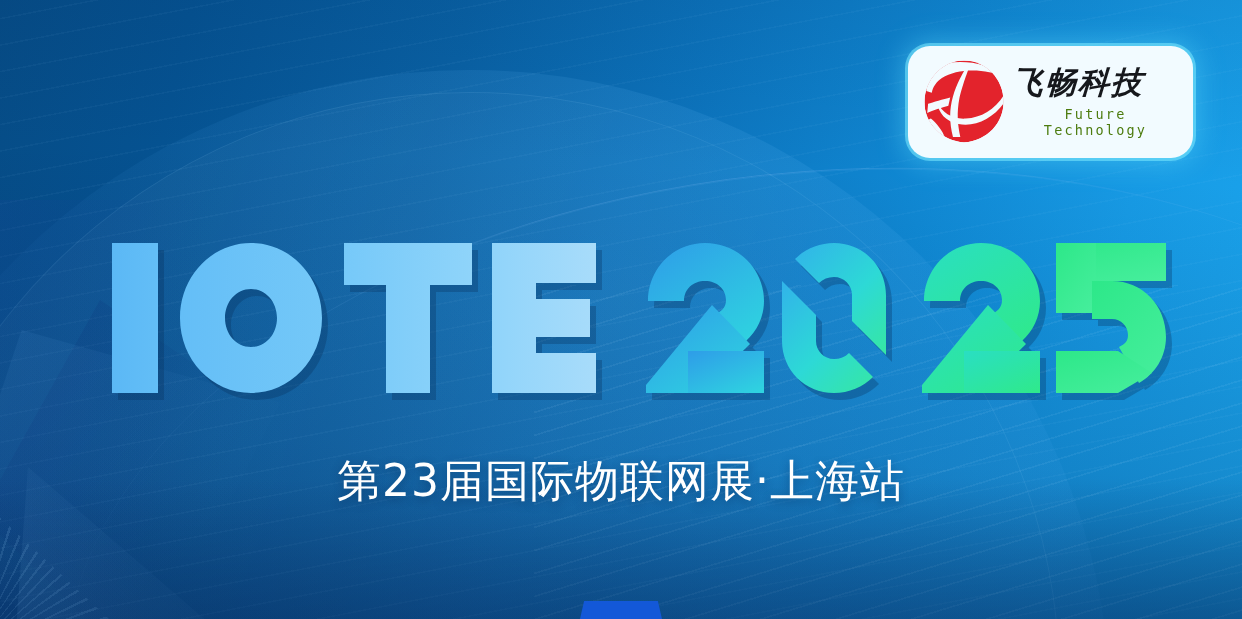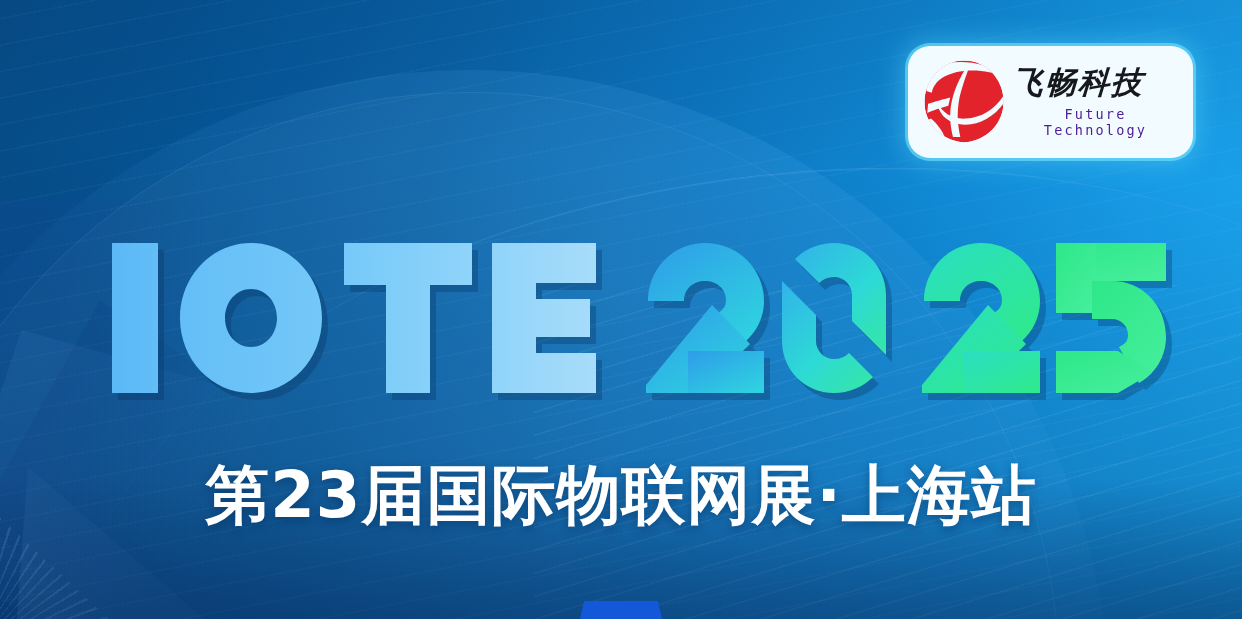--- a/index.html
+++ b/index.html
@@ -134,39 +134,39 @@
   .logo-text{display:flex;flex-direction:column;justify-content:center;margin-left:2px;}
   .logo-cn{
     font-family:"DejaVu Sans","Liberation Sans",sans-serif;
     font-size:31px;font-weight:700;color:#16181c;
     letter-spacing:2px;line-height:1;
     font-style:italic;
     transform:skewX(-3deg);
   }
   .logo-en{
     font-family:"DejaVu Sans Mono","Liberation Mono",monospace;
-    font-size:13.5px;color:#4c1d95;letter-spacing:2.2px;
+    font-size:13.5px;color:#4d7c0f;letter-spacing:2.2px;
     margin-top:8px;text-align:center;
   }
 
   
   .headline{
     position:absolute;left:112px;top:243px;
     height:150px;
     display:flex;align-items:flex-start;
   }
   .glyph{position:relative;display:block;filter:drop-shadow(6px 7px 0 rgba(6,45,90,0.30));}
   .headline svg{display:block;}
 
   
   .subtitle{
     position:absolute;left:0;right:0;top:452px;
     text-align:center;
     font-family:"DejaVu Sans","Liberation Sans",sans-serif;
-    font-size:64px;font-weight:700;color:#ffffff;
+    font-size:44px;font-weight:400;color:#ffffff;
     letter-spacing:1px;
     text-shadow:0 3px 10px rgba(3,38,82,0.45);
     white-space:nowrap;
   }
 </style>
 </head>
 <body>
 
 <div id="banner">
 

